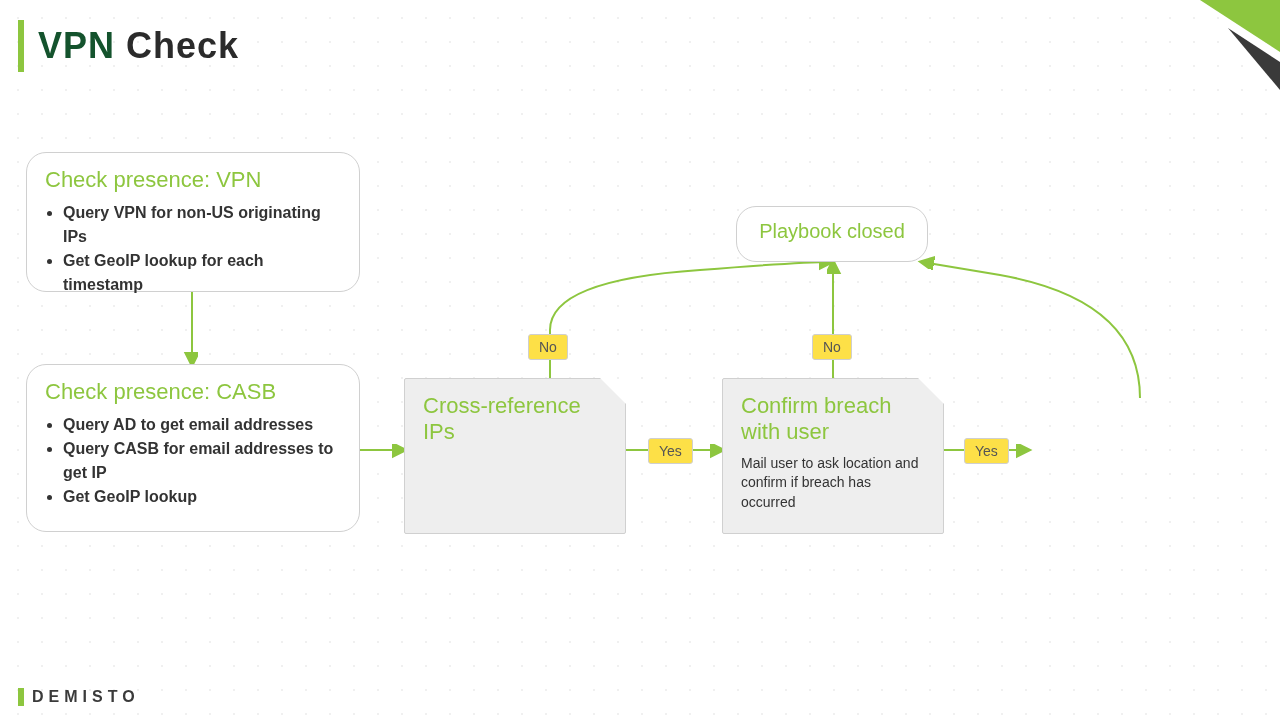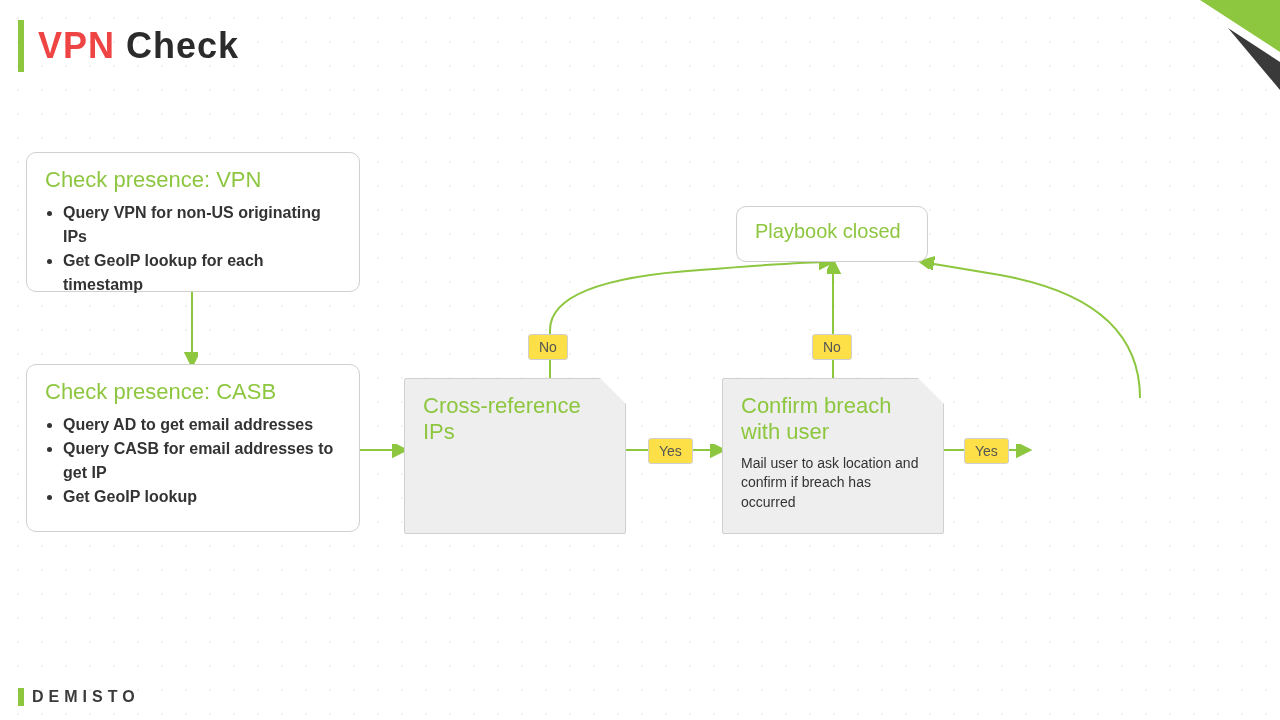--- a/index.html
+++ b/index.html
@@ -11,28 +11,28 @@
     background-image: radial-gradient(circle, #d9d9d9 1px, transparent 1px);
     background-size: 24px 24px;
     background-position: 6px 6px;
     opacity: 0.4;
     z-index: 0;
   }
   .content { position: relative; z-index: 1; width: 100%; height: 100%; }
   .title-bar { position: absolute; top: 20px; left: 18px; display: flex; align-items: center; }
   .title-accent { width: 6px; height: 52px; background: #8dc63f; margin-right: 14px; }
   .title { font-size: 36px; font-weight: 700; letter-spacing: 1px; }
-  .title .green { color: #ef4444; }
+  .title .green { color: #14532d; }
   .title .dark { color: #2b2b2b; }
   .corner { position: absolute; top: 0; right: 0; width: 140px; height: 80px; z-index:2; }
   .corner svg { position: absolute; top:0; right:0; }
   .footer { position: absolute; bottom: 14px; left: 18px; display: flex; align-items: center; }
   .footer-accent { width: 6px; height: 18px; background: #8dc63f; margin-right: 8px; }
   .footer-text { font-weight: 700; letter-spacing: 5px; font-size: 16px; color: #3a3a3a; }
-  .node { position: absolute; background: #fff; border: 1px solid #d0d0d0; border-radius: 10px; padding: 14px 18px 14px 18px; }
+  .node { position: absolute; background: #fff; border: 1px solid #d0d0d0; border-radius: 20px; padding: 14px 18px 14px 18px; }
   .node.decision { background: #eeeeee; border-radius: 2px; }
   .node h3 { color: #8dc63f; font-weight: 400; font-size: 22px; line-height: 1.2; margin-bottom: 8px; }
   .node h3.small { font-size: 22px; }
   .node ul { list-style: disc; margin-left: 18px; }
   .node ul li { font-size: 16px; color: #333; line-height: 1.5; font-weight: bold; }
   .node p { font-size: 14px; color: #333; line-height: 1.4; }
   .tag { position: absolute; background: #fde047; border: 1px solid #cfcfcf; color: #555; font-size: 14px; padding: 4px 10px; border-radius: 3px; z-index: 3; }
   
   .decision { clip-path: polygon(0 0, calc(100% - 26px) 0, 100% 26px, 100% 100%, 0 100%); border-radius: 4px; }
   svg.connectors { position: absolute; top:0; left:0; width:1280px; height:720px; z-index: 0; pointer-events:none; }
@@ -100,21 +100,21 @@
   <div class="node decision" style="left:404px; top:378px; width:222px; height:156px;">
     <h3 class="small">Cross-reference IPs</h3>
   </div>
 
   <div class="node decision" style="left:722px; top:378px; width:222px; height:156px;">
     <h3 class="small">Confirm breach with user</h3>
     <p>Mail user to ask location and confirm if breach has occurred</p>
   </div>
 
 
-  <div class="node" style="left:736px; top:206px; width:192px; height:56px; padding:12px 18px; ">
+  <div class="node" style="left:736px; top:206px; width:192px; height:56px; padding:12px 18px; text-align:center;">
     <h3 class="small" style="margin:0; font-size:20px;">Playbook closed</h3>
   </div>
 
   <div class="tag" style="left:528px; top:334px;">No</div>
   <div class="tag" style="left:812px; top:334px;">No</div>
   <div class="tag" style="left:648px; top:438px;">Yes</div>
   <div class="tag" style="left:964px; top:438px;">Yes</div>
 
   <div class="footer">
     <div class="footer-accent"></div>

